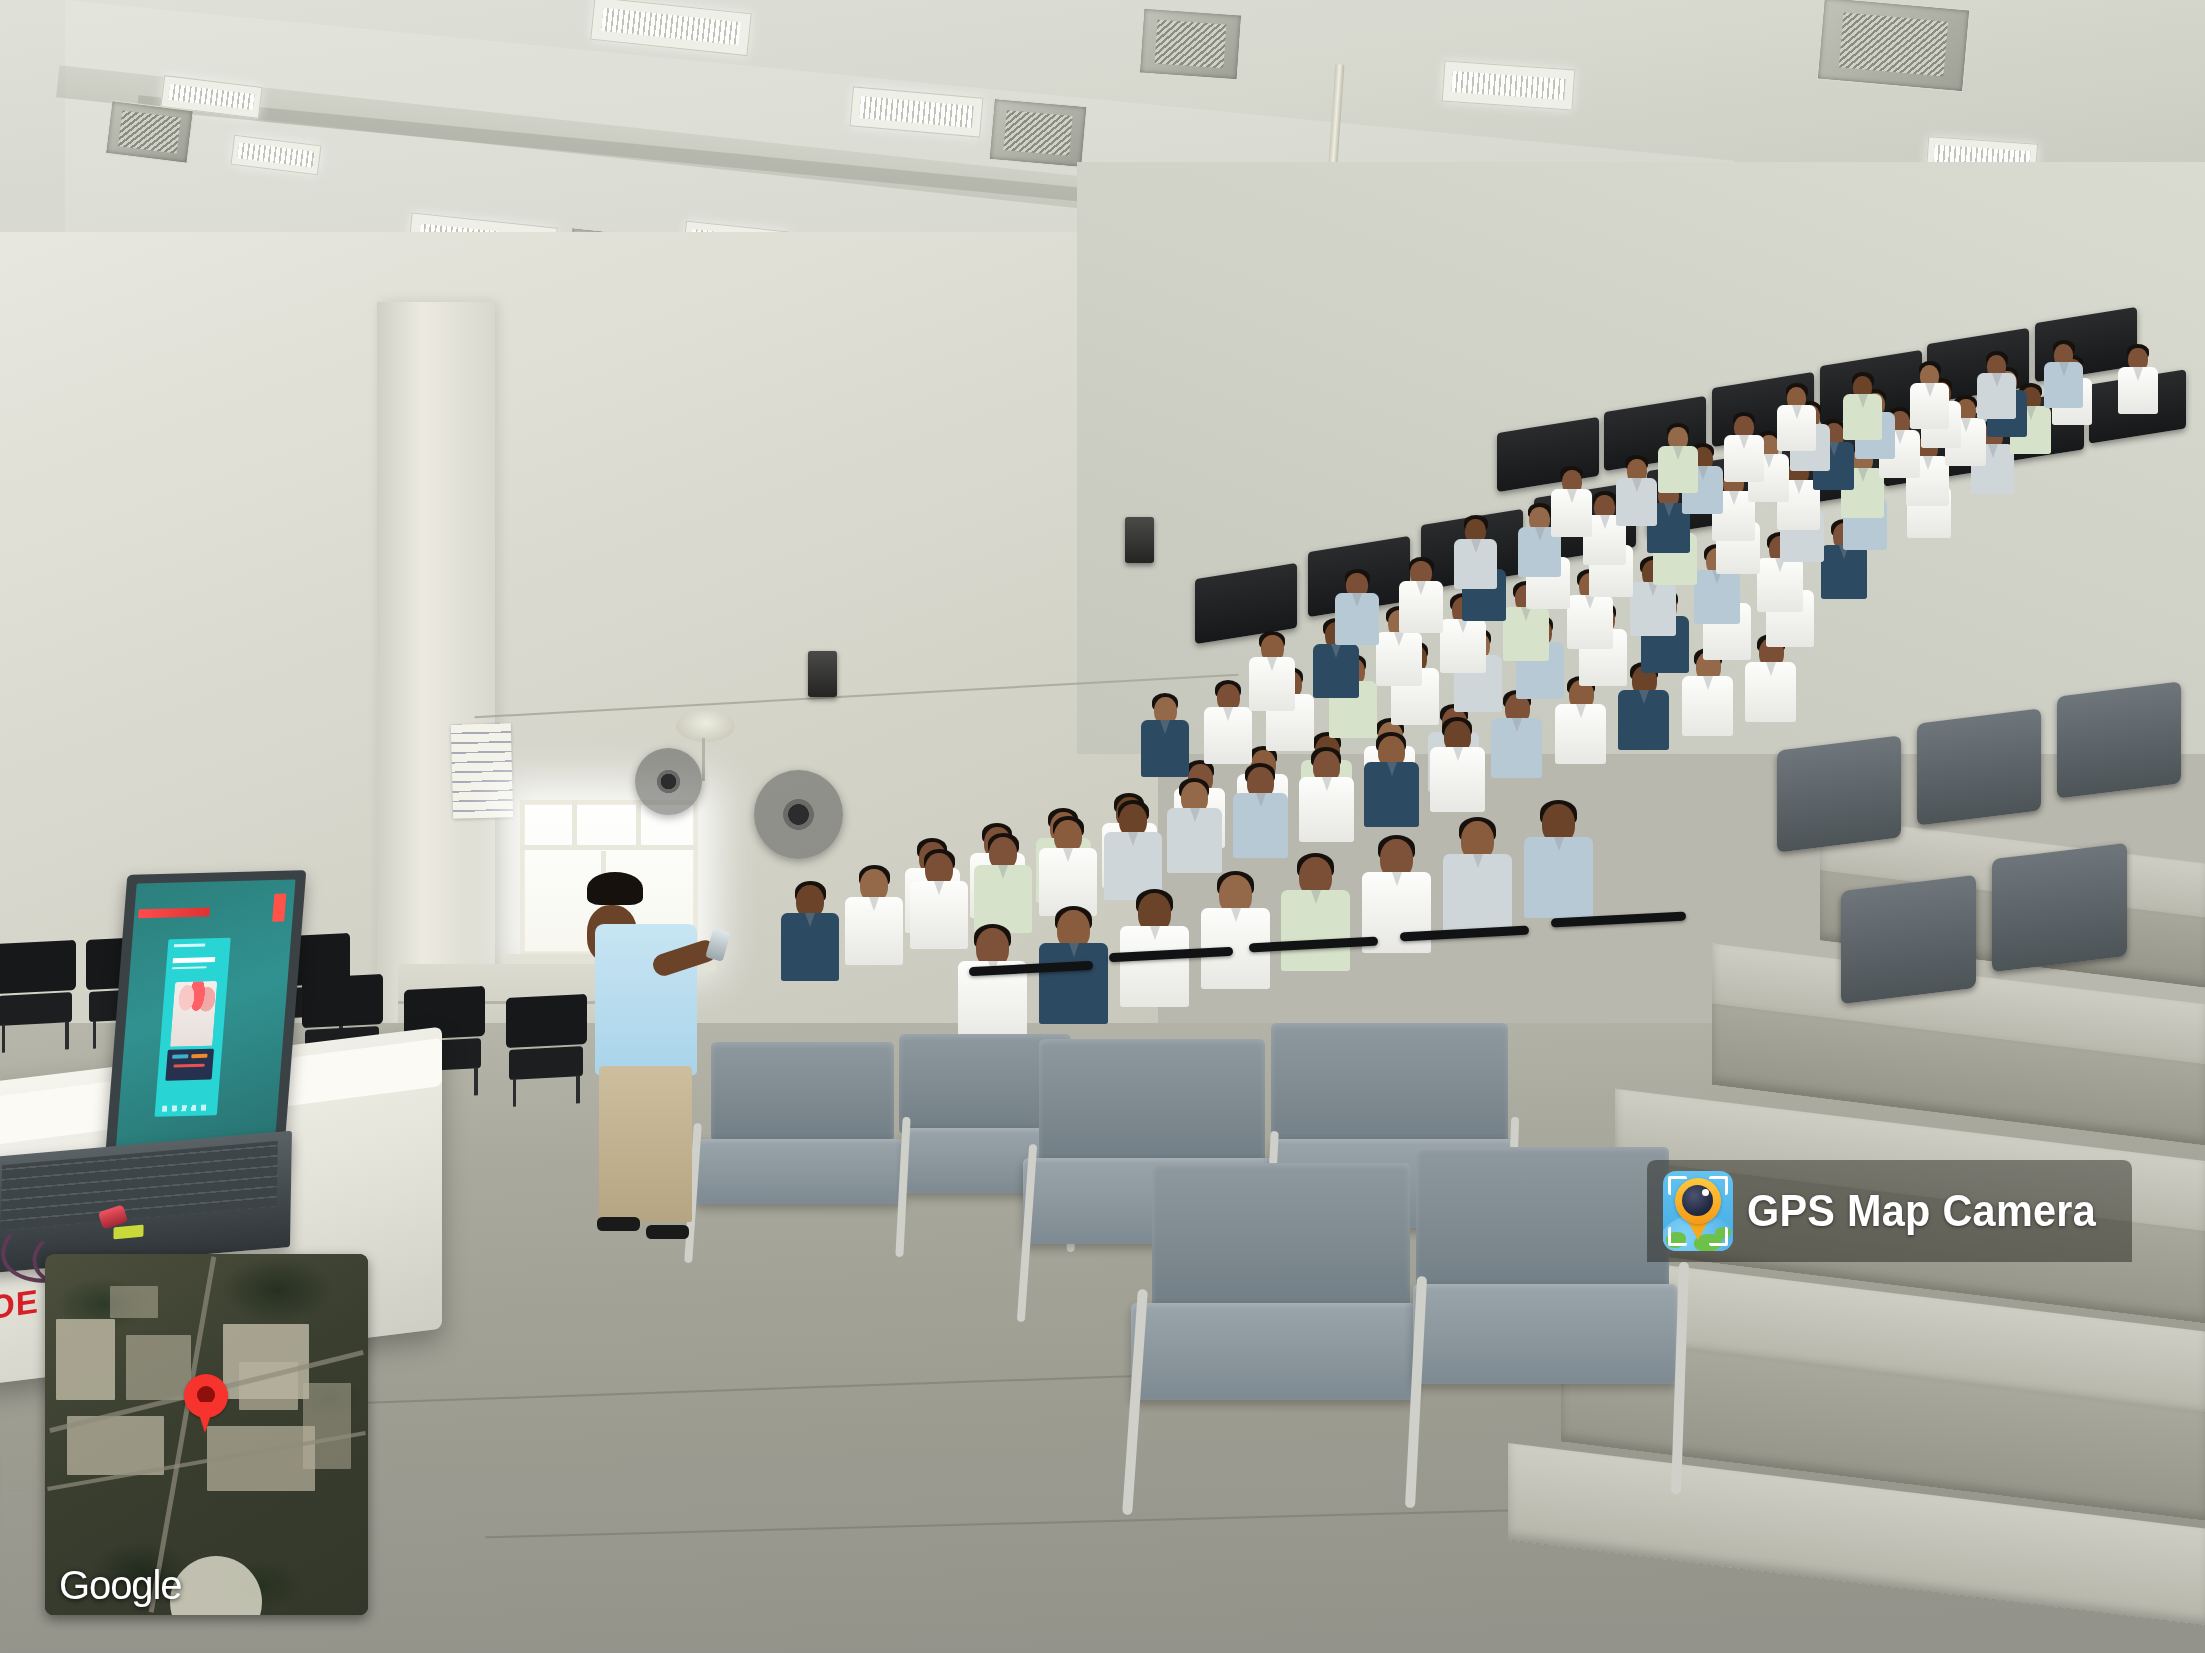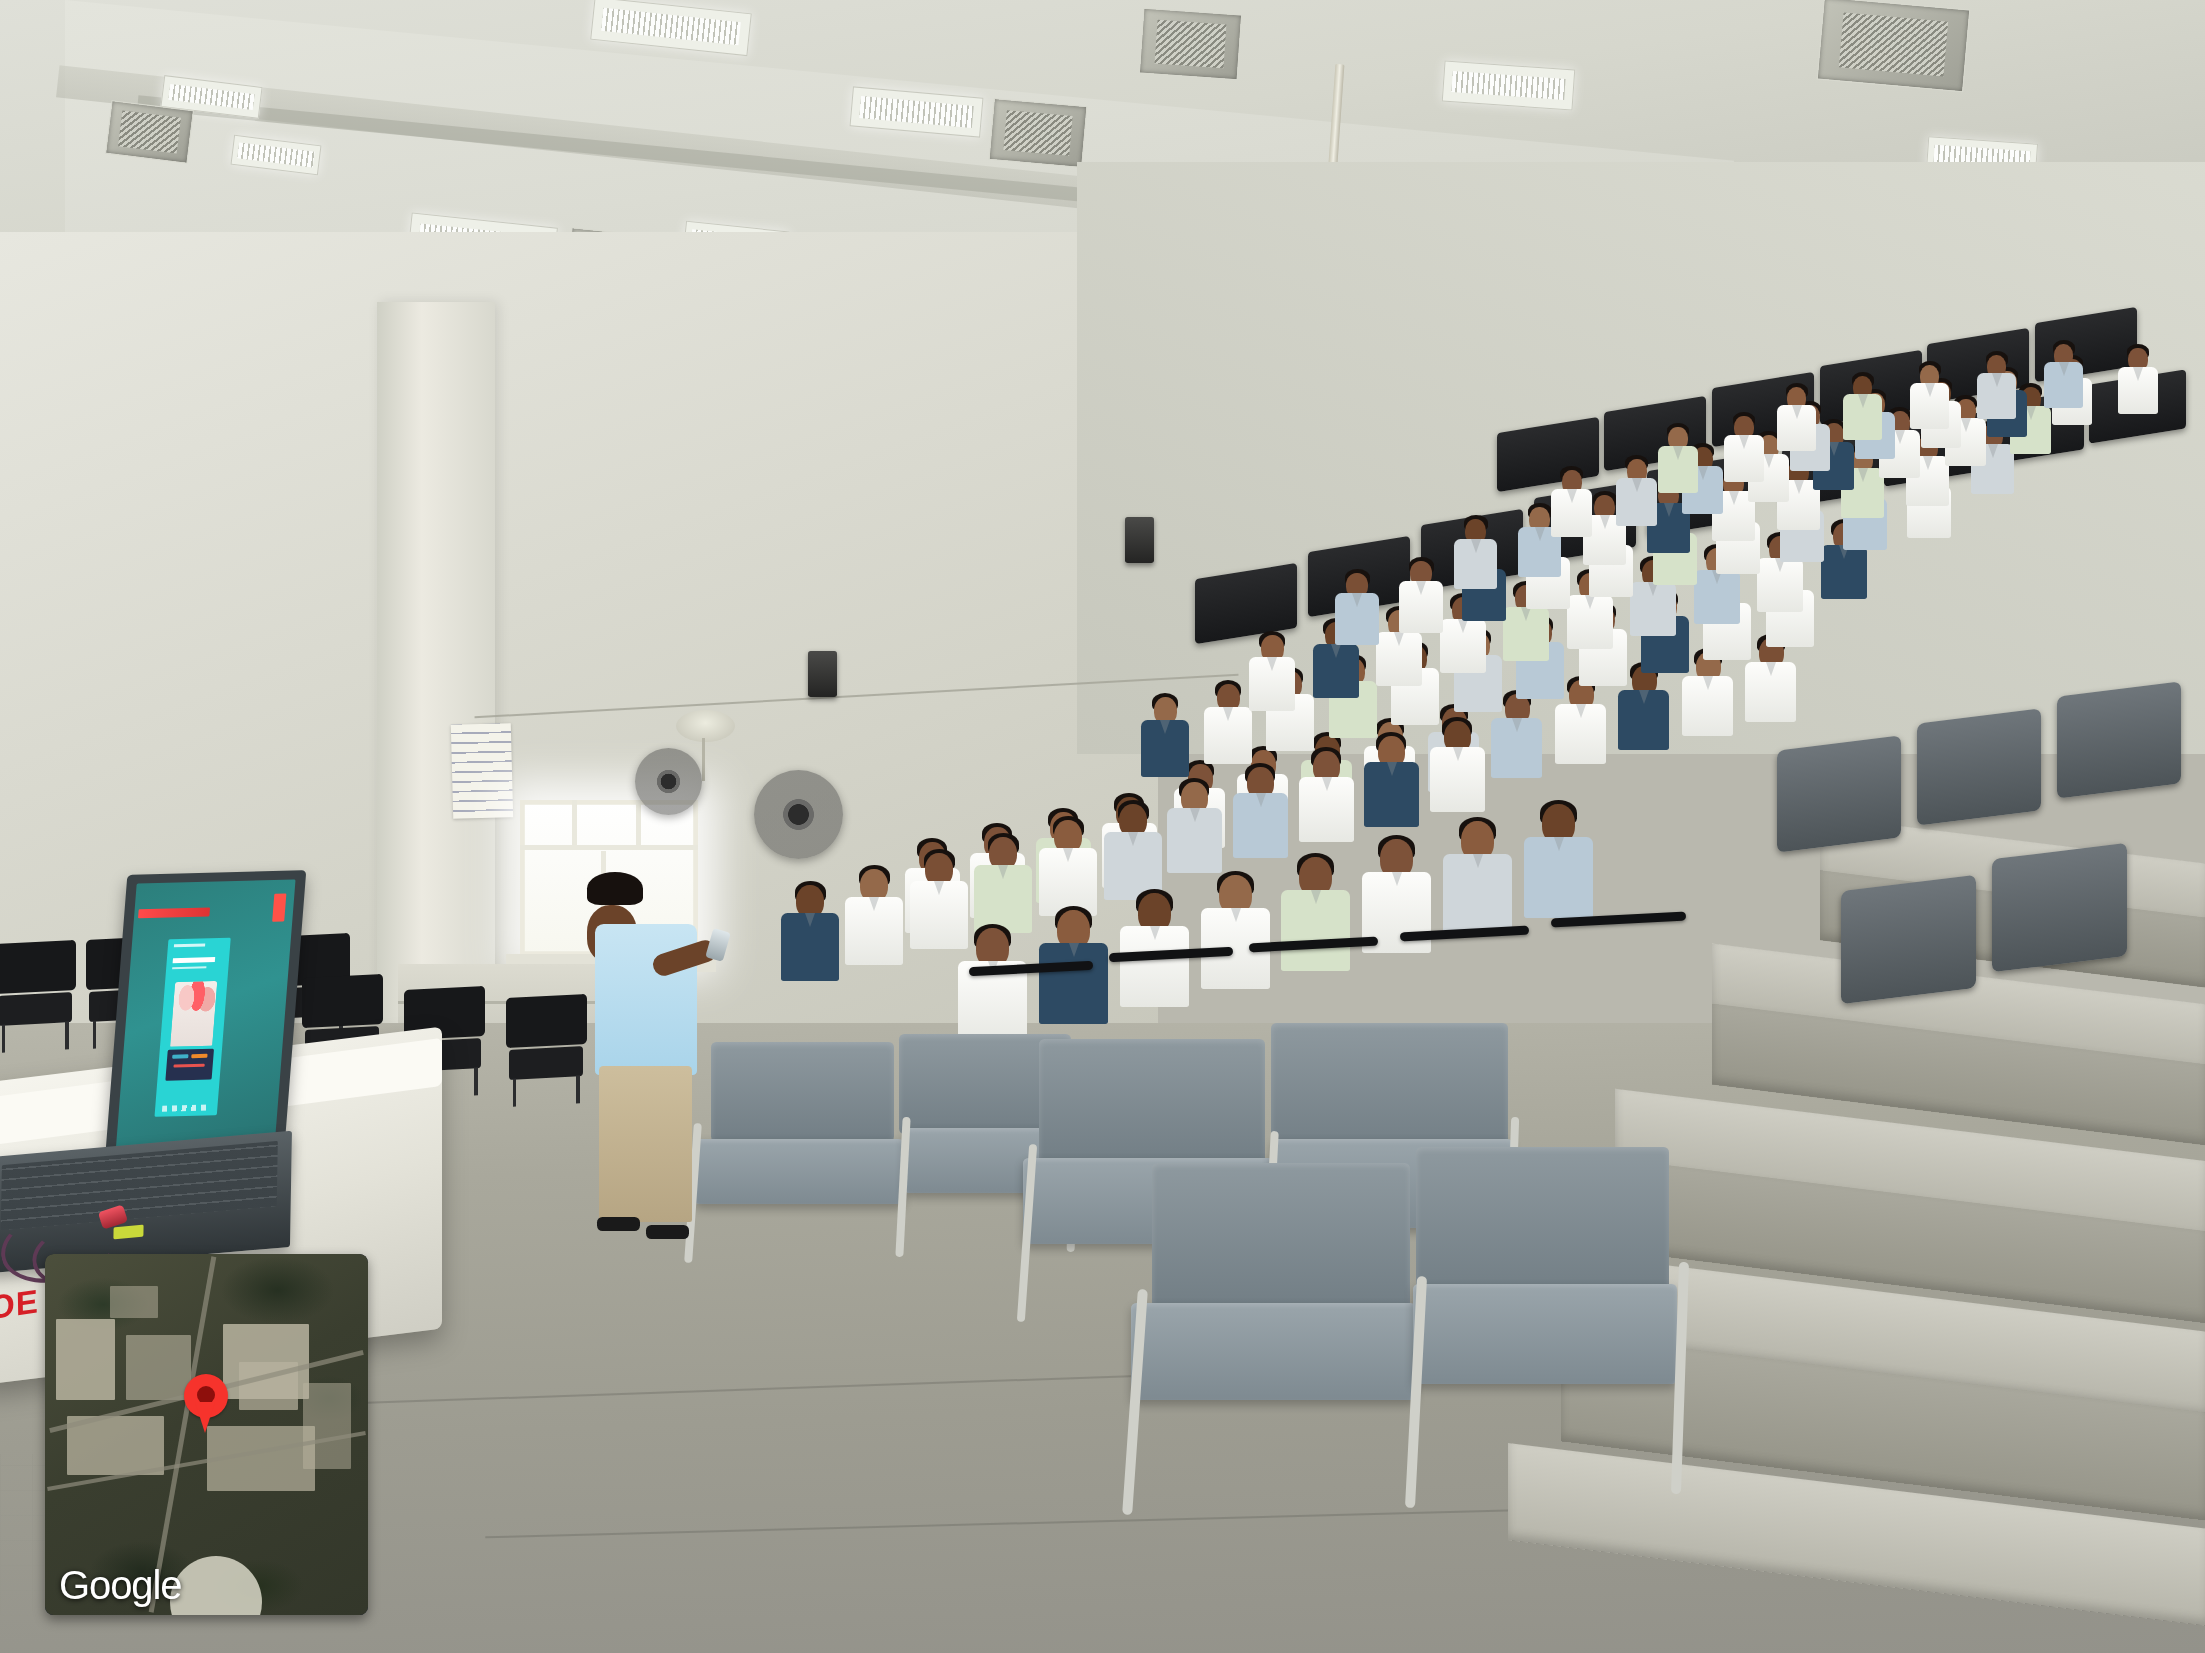--- a/index.html
+++ b/index.html
@@ -1141,20 +1141,36 @@
       <div class="key-y"></div>
     </div>
     <div class="stetho">
       <div class="tube" style="left:0px;top:5.4px;width:113px;height:65px;transform:rotate(-14deg)"></div>
       <div class="tube" style="left:32px;top:19.4px;width:102px;height:59px;transform:rotate(-8deg)"></div>
       <div class="bell"></div>
     </div>
 
   </div>
 
+  <div class="logobar">
+    <div class="logo">
+      <div class="globe"></div>
+      <div class="land" style="left:3.2px;bottom:3.2px;width:19.4px;height:16px;"></div>
+      <div class="land" style="left:31px;bottom:-1.1px;width:28px;height:18.3px;"></div>
+      <div class="land" style="left:52px;bottom:12px;width:16px;height:12px;"></div>
+      <div class="pin-tip"></div>
+      <div class="pin"></div>
+      <div class="lens"></div>
+      <div class="br" style="left:5.4px;top:5.4px;border-right:0;border-bottom:0;"></div>
+      <div class="br" style="right:5.4px;top:5.4px;border-left:0;border-bottom:0;"></div>
+      <div class="br" style="left:5.4px;bottom:5.4px;border-right:0;border-top:0;"></div>
+      <div class="br" style="right:5.4px;bottom:5.4px;border-left:0;border-top:0;"></div>
+    </div>
+    <div class="logo-text">GPS Map Camera</div>
+  </div>
 
 
   <div class="mapthumb">
     <div class="sat"></div>
     <div class="blk" style="left:10.8px;top:65px;width:59px;height:81px;"></div>
     <div class="blk" style="left:81px;top:81px;width:65px;height:65px;opacity:.6"></div>
     <div class="blk" style="left:178px;top:70px;width:86px;height:75px;"></div>
     <div class="blk" style="left:194px;top:108px;width:59px;height:48px;opacity:.7"></div>
     <div class="blk" style="left:21.5px;top:162px;width:97px;height:59px;opacity:.75"></div>
     <div class="blk" style="left:162px;top:172px;width:108px;height:65px;opacity:.7"></div>

